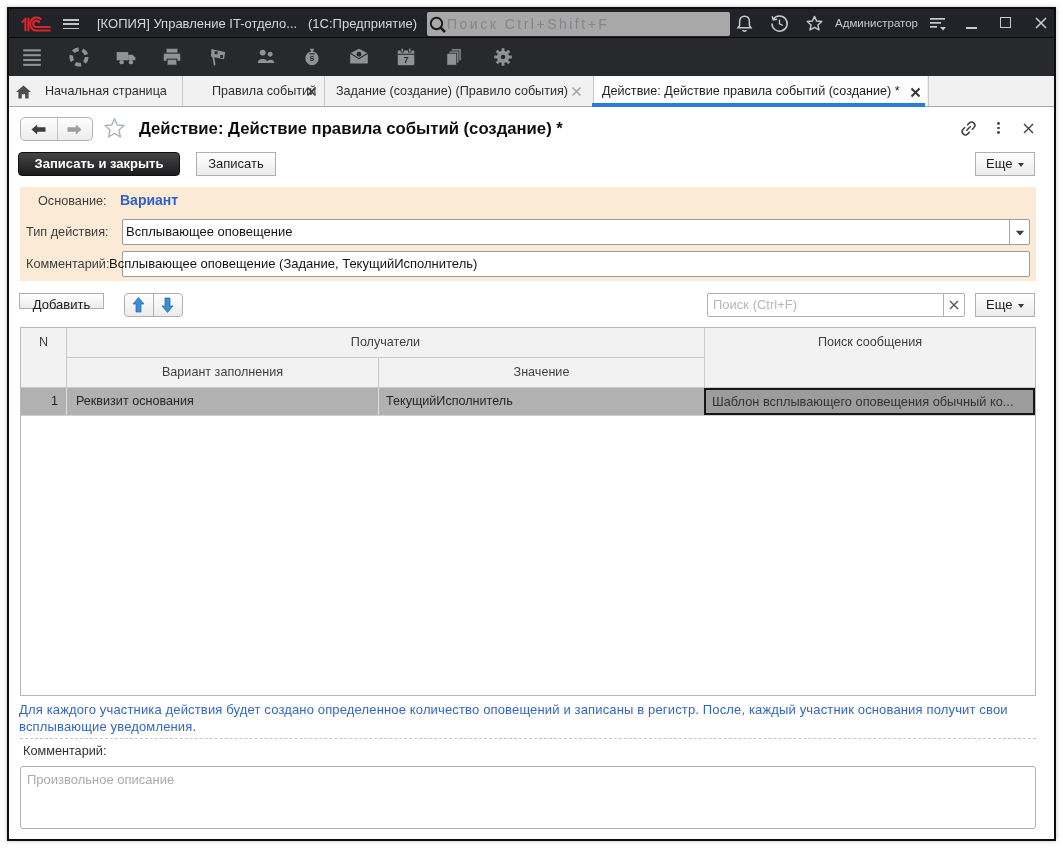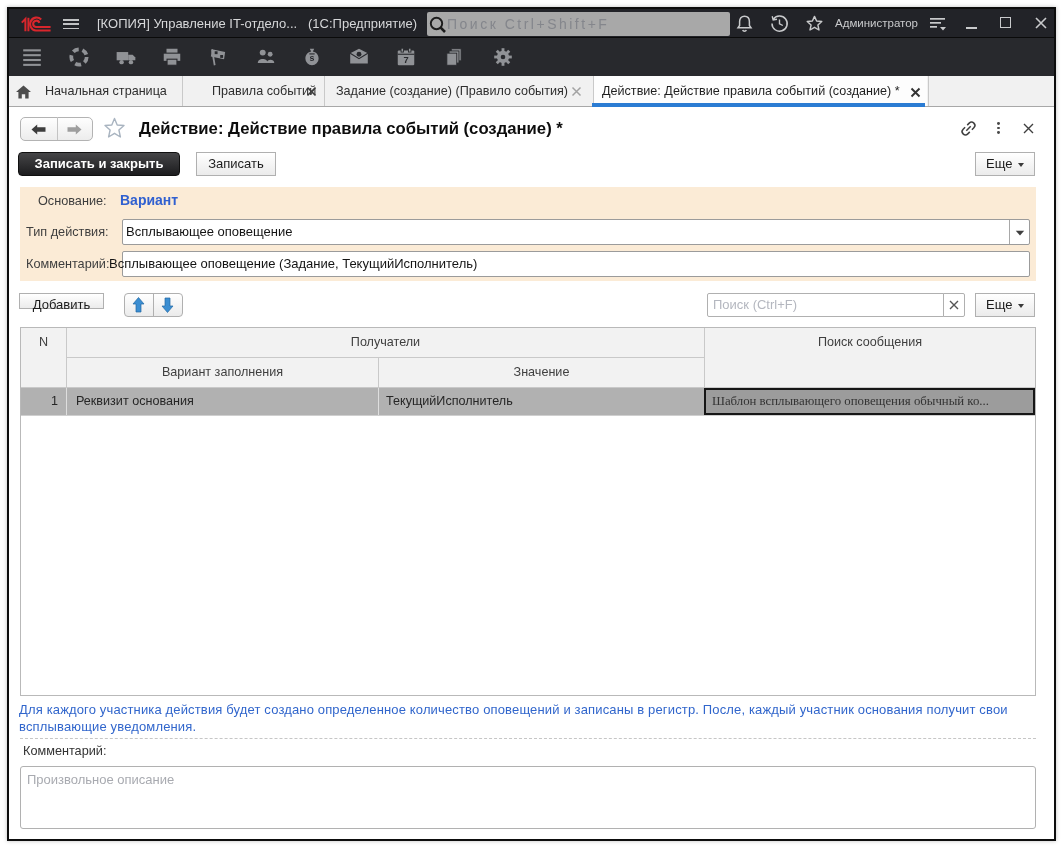--- a/index.html
+++ b/index.html
@@ -237,21 +237,21 @@
   <div class="txt" style="left:379px;top:358px;width:325px;height:29px;line-height:29px;font-size:12.6px;color:#3f3f3f;text-align:center;">Значение</div>
 
   <div class="abs" style="left:21px;top:388px;width:1014px;height:27px;background:#b1b1b1;"></div>
   <div class="abs" style="left:21px;top:415px;width:1014px;height:1px;background:#cfcfcf;"></div>
   <div class="abs" style="left:66px;top:388px;width:1px;height:27px;background:#dedede;"></div>
   <div class="abs" style="left:378px;top:388px;width:1px;height:27px;background:#dedede;"></div>
   <div class="txt" style="left:21px;top:388px;width:37px;height:27px;line-height:27px;font-size:12.6px;color:#262626;text-align:right;">1</div>
   <div class="txt" style="left:76px;top:388px;height:27px;line-height:27px;font-size:12.6px;color:#262626;">Реквизит основания</div>
   <div class="txt" style="left:386px;top:388px;height:27px;line-height:27px;font-size:12.6px;color:#262626;">ТекущийИсполнитель</div>
   <div class="abs" style="left:704px;top:388px;width:331px;height:27px;background:#9c9c9c;border:2px solid #161616;overflow:hidden;">
-    <div style="white-space:nowrap;font-size:12.8px;color:#333;line-height:23px;padding-left:6px;font-family:Liberation Serif, serif;">Шаблон всплывающего оповещения обычный ко...</div>
+    <div style="white-space:nowrap;font-size:12.8px;color:#333;line-height:23px;padding-left:6px;">Шаблон всплывающего оповещения обычный ко...</div>
   </div>
 
   <div class="abs" style="left:19px;top:701px;width:1010px;font-size:13px;color:#3166cc;line-height:17.2px;letter-spacing:0.15px;">Для каждого участника действия будет создано определенное количество оповещений и записаны в регистр. После, каждый участник основания получит свои<br>всплывающие уведомления.</div>
   <div class="abs" style="left:20px;top:738px;width:1016px;height:1px;border-top:1px dashed #c6c6c6;"></div>
   <div class="txt" style="left:23px;top:744px;font-size:12.7px;color:#333;">Комментарий:</div>
   <div class="abs" style="left:20px;top:766px;width:1016px;height:63px;border:1px solid #b1b1b1;border-radius:3px;background:#fff;"></div>
   <div class="txt" style="left:27px;top:772px;font-size:13px;color:#a8aab0;">Произвольное описание</div>
 </div>
 
 </body></html>

